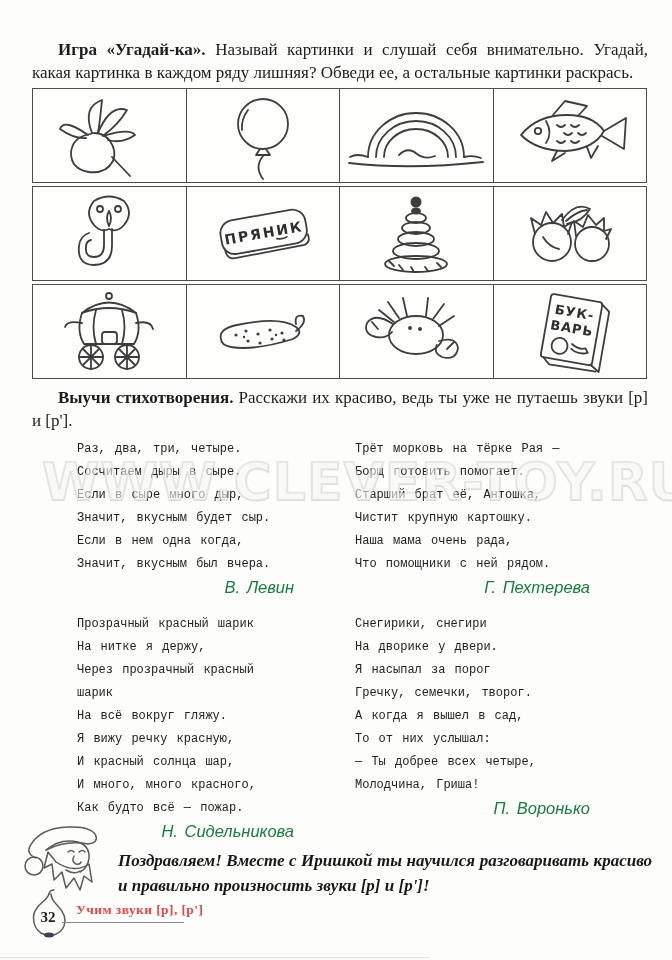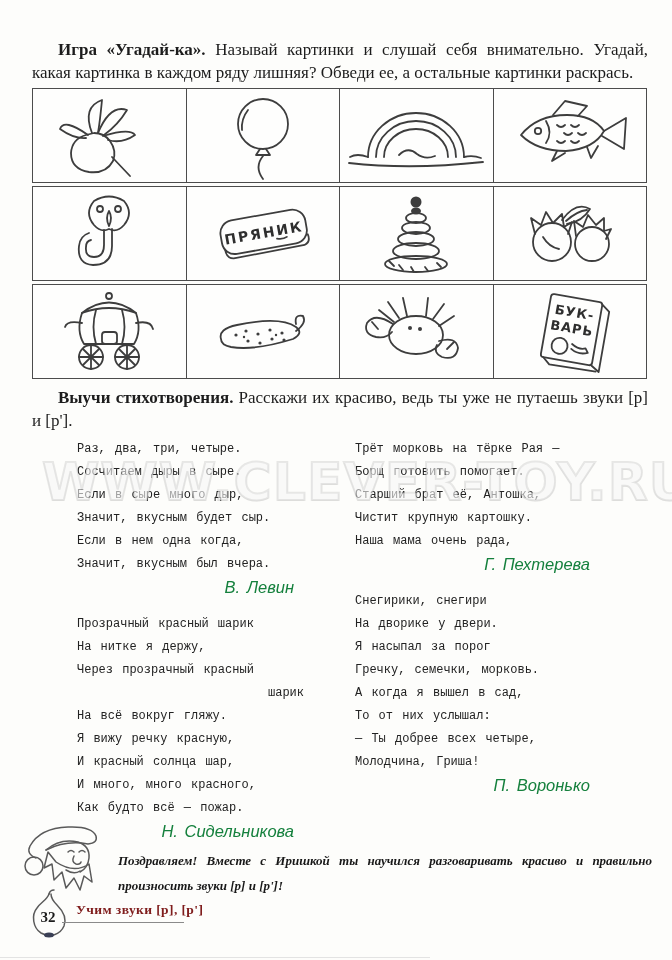--- a/index.html
+++ b/index.html
@@ -37,21 +37,21 @@
   .sketch-text { font-family:"DejaVu Sans",sans-serif; font-weight:bold; fill:#2e2e2e; text-anchor:middle; }
 
   
   .poem-col { position:absolute; top:438px; z-index:2; }
   .poem-col.left  { left:62px;  width:280px; }
   .poem-col.right { left:340px; width:298px; }
   .poem-line {
     font-family:Liberation Mono, monospace; font-size:12px; line-height:23px;
     color:#222; word-spacing:2px; white-space:nowrap;margin-left:15px;
   }
-  .poem-line.indent-right { text-align:right; padding-right:38px; }
+  .poem-line.indent-right { padding-right:38px; }
   .poem-author {
     font-family:"Liberation Sans", sans-serif; font-style:italic;
     font-size:16.5px; line-height:23px; text-align:right; padding-right:48px;
     color:#15803d; word-spacing:2px;
   }
   .poem-gap { height:14px; }
 
   
   .watermark {
     position:absolute; left:42px; top:452px; width:600px; z-index:5;
@@ -59,31 +59,31 @@
     letter-spacing:1px; color:rgba(255,255,255,0.55);
     -webkit-text-stroke:2px rgba(120,120,120,0.16);
     text-shadow:0 1px 0 rgba(160,160,160,0.12);
     pointer-events:none; white-space:nowrap;
   }
 
   
   .congrats {
     position:absolute; left:118px; top:848px; width:534px; z-index:2;
     font-family:"Liberation Serif", serif; font-weight:bold; font-style:italic;
-    font-size:13px; line-height:25px; text-align:justify; color:#181818;
+    font-size:17px; line-height:25px; text-align:justify; color:#181818;
   }
 
   
   .gnome   { position:absolute; left:16px; top:824px; }
   .pear    { position:absolute; left:26px; top:888px; }
   .pear text { font-family:"Liberation Serif", serif; font-weight:bold; font-size:15px; fill:#1c1c1c; text-anchor:middle; }
   .series-label {
     position:absolute; left:76px; top:902px;
     font-family:"Liberation Serif", serif; font-weight:bold;
-    font-size:13.5px; letter-spacing:0.4px; color:#7f1d1d;
+    font-size:13.5px; letter-spacing:0.4px; color:#ef4444;
   }
   .series-underline { position:absolute; left:62px; top:922px; width:122px; height:1px; background:#8a8a8a; }
   .scan-edge { position:absolute; left:0; top:957px; width:430px; height:1px; background:#e3e3e3; }
 </style>
 </head>
 <body>
 
 <div class="page">
 
   <div class="intro intro1">
@@ -299,28 +299,29 @@
     </div>
   </div>
 
   <div class="poem-col right">
     <div>
       <div class="poem-line">Трёт морковь на тёрке Рая —</div>
       <div class="poem-line">Борщ готовить помогает.</div>
       <div class="poem-line">Старший брат её, Антошка,</div>
       <div class="poem-line">Чистит крупную картошку.</div>
       <div class="poem-line">Наша мама очень рада,</div>
+      <div class="poem-line">Что помощники с ней рядом.</div>
       <div class="poem-author">Г. Пехтерева</div>
     </div>
     <div class="poem-gap"></div>
     <div>
       <div class="poem-line">Снегирики, снегири</div>
       <div class="poem-line">На дворике у двери.</div>
       <div class="poem-line">Я насыпал за порог</div>
-      <div class="poem-line">Гречку, семечки, морковь.</div>
+      <div class="poem-line">Гречку, семечки, творог.</div>
       <div class="poem-line">А когда я вышел в сад,</div>
       <div class="poem-line">То от них услышал:</div>
       <div class="poem-line">— Ты добрее всех четыре,</div>
       <div class="poem-line">Молодчина, Гриша!</div>
       <div class="poem-author">П. Воронько</div>
     </div>
   </div>
 
   <div class="congrats">Поздравляем! Вместе с Иришкой ты научился разговаривать красиво и правильно произносить звуки [р] и [р']!</div>
 

